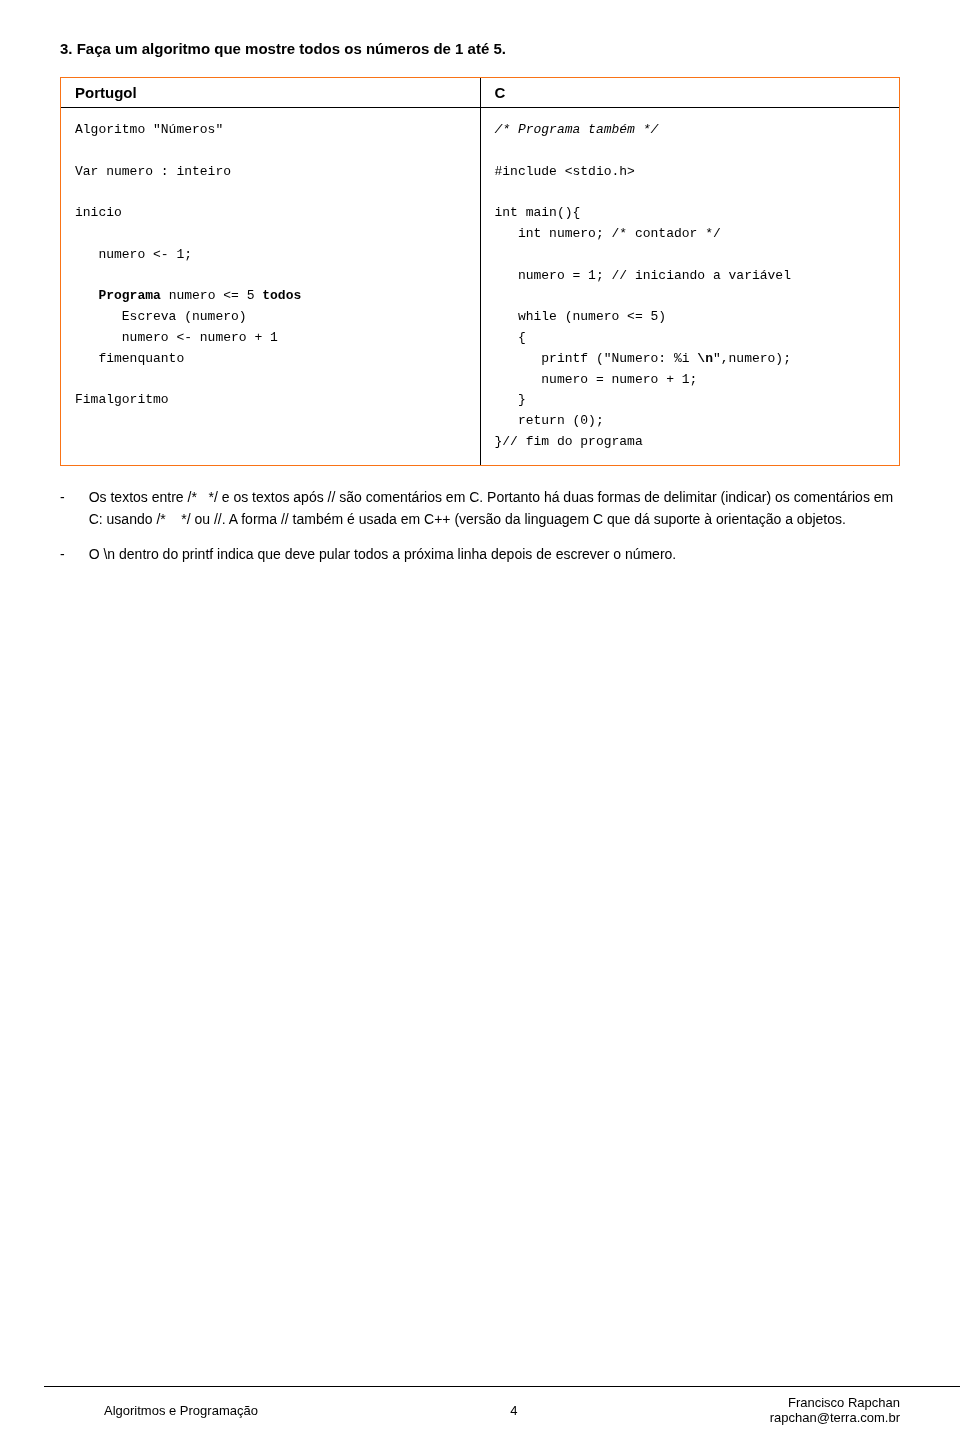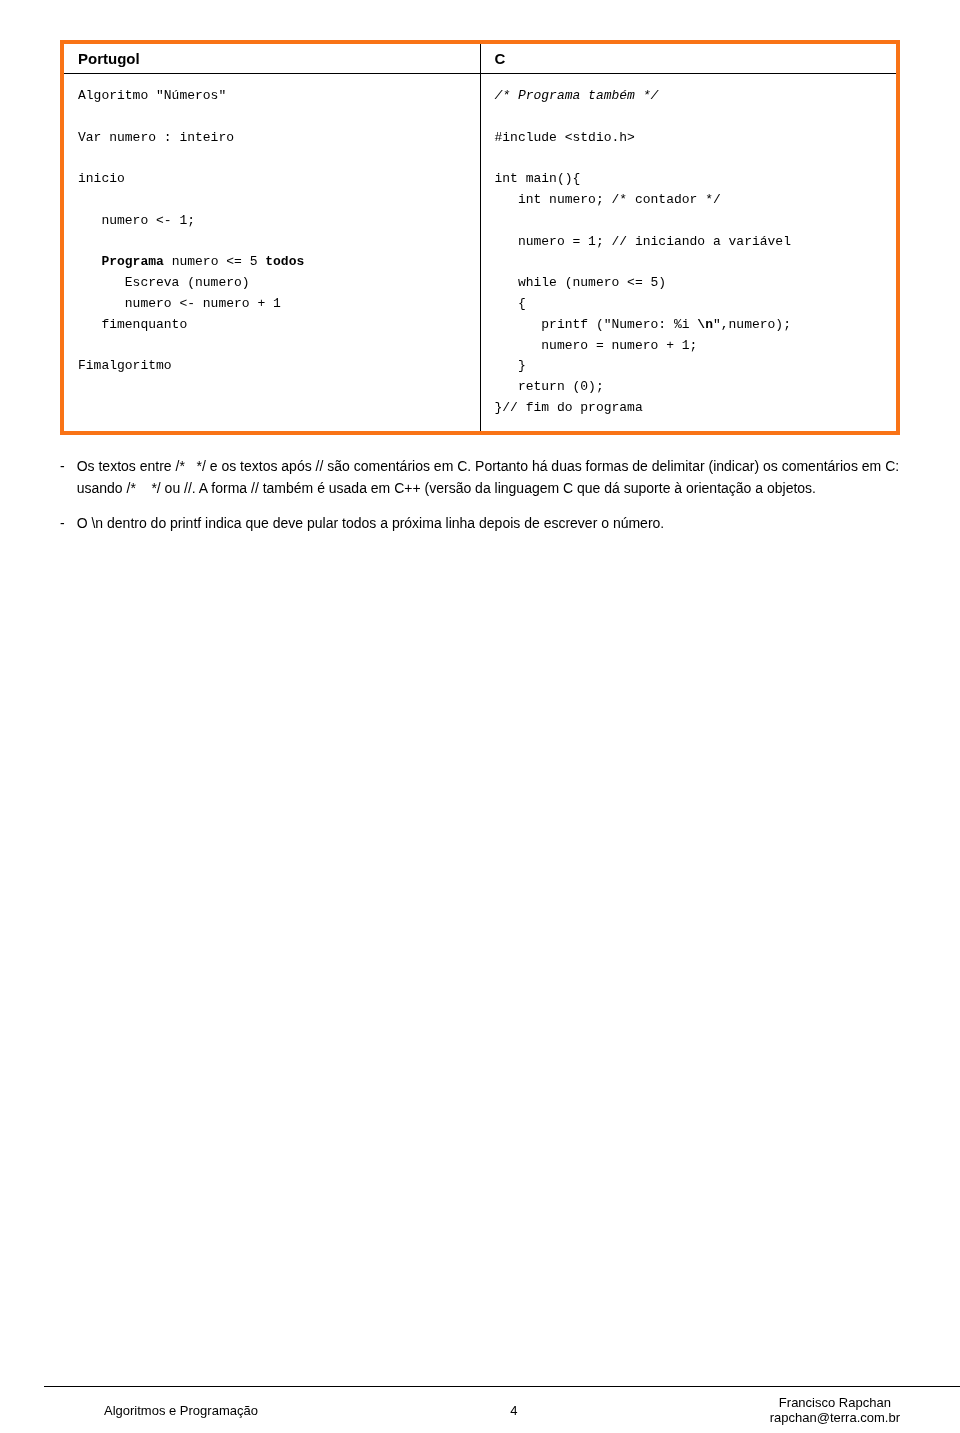--- a/index.html
+++ b/index.html
@@ -52,38 +52,39 @@
       line-height: 1.6;
     }
 
     .bullet-dash {
       margin-right: 12px;
       flex-shrink: 0;
     }
 
     .bullet-text {
       flex: 1;
+      margin-left: 12px;
     }
 
     .page-footer {
       position: absolute;
       bottom: 0;
       left: 0;
       right: 0;
       border-top: 1px solid #000;
       display: flex;
       justify-content: space-between;
       align-items: center;
       padding: 8px 60px;
       font-size: 13px;
       margin-left: 44px;
     }
 
     .table-wrapper {
-      border: 4px solid #f97316;
+      border: 1px solid #f97316;
       width: 100%;
     }
 
     .t-header-row {
       display: flex;
       border-bottom: 1px solid #000;
     }
 
     .t-header-col {
       flex: 1;
@@ -107,20 +108,24 @@
 
     .t-body-col:first-child {
       border-right: 1px solid #000;
     }
   </style>
 </head>
 <body>
 
 <div class="page-content">
 
+  <div class="question-header">
+    <span>3.</span>
+    <span>Faça um algoritmo que mostre todos os números de 1 até 5.</span>
+  </div>
 
   <div class="table-wrapper">
     <div class="t-header-row">
       <div class="t-header-col">Portugol</div>
       <div class="t-header-col">C</div>
     </div>
     <div class="t-body-row">
 
       <div class="t-body-col">
         <div class="code-block">Algoritmo "Números"
@@ -169,14 +174,14 @@
       <span class="bullet-dash">-</span>
       <span class="bullet-text">O \n dentro do printf indica que deve pular todos a próxima linha depois de escrever o número.</span>
     </div>
   </div>
 
 </div>
 
 <div class="page-footer">
   <span>Algoritmos e Programação</span>
   <span>4</span>
-  <span style="text-align:center;">Francisco Rapchan<br>rapchan@terra.com.br</span>
+  <span style="text-align:right;">Francisco Rapchan<br>rapchan@terra.com.br</span>
 </div>
 
 </body></html>

